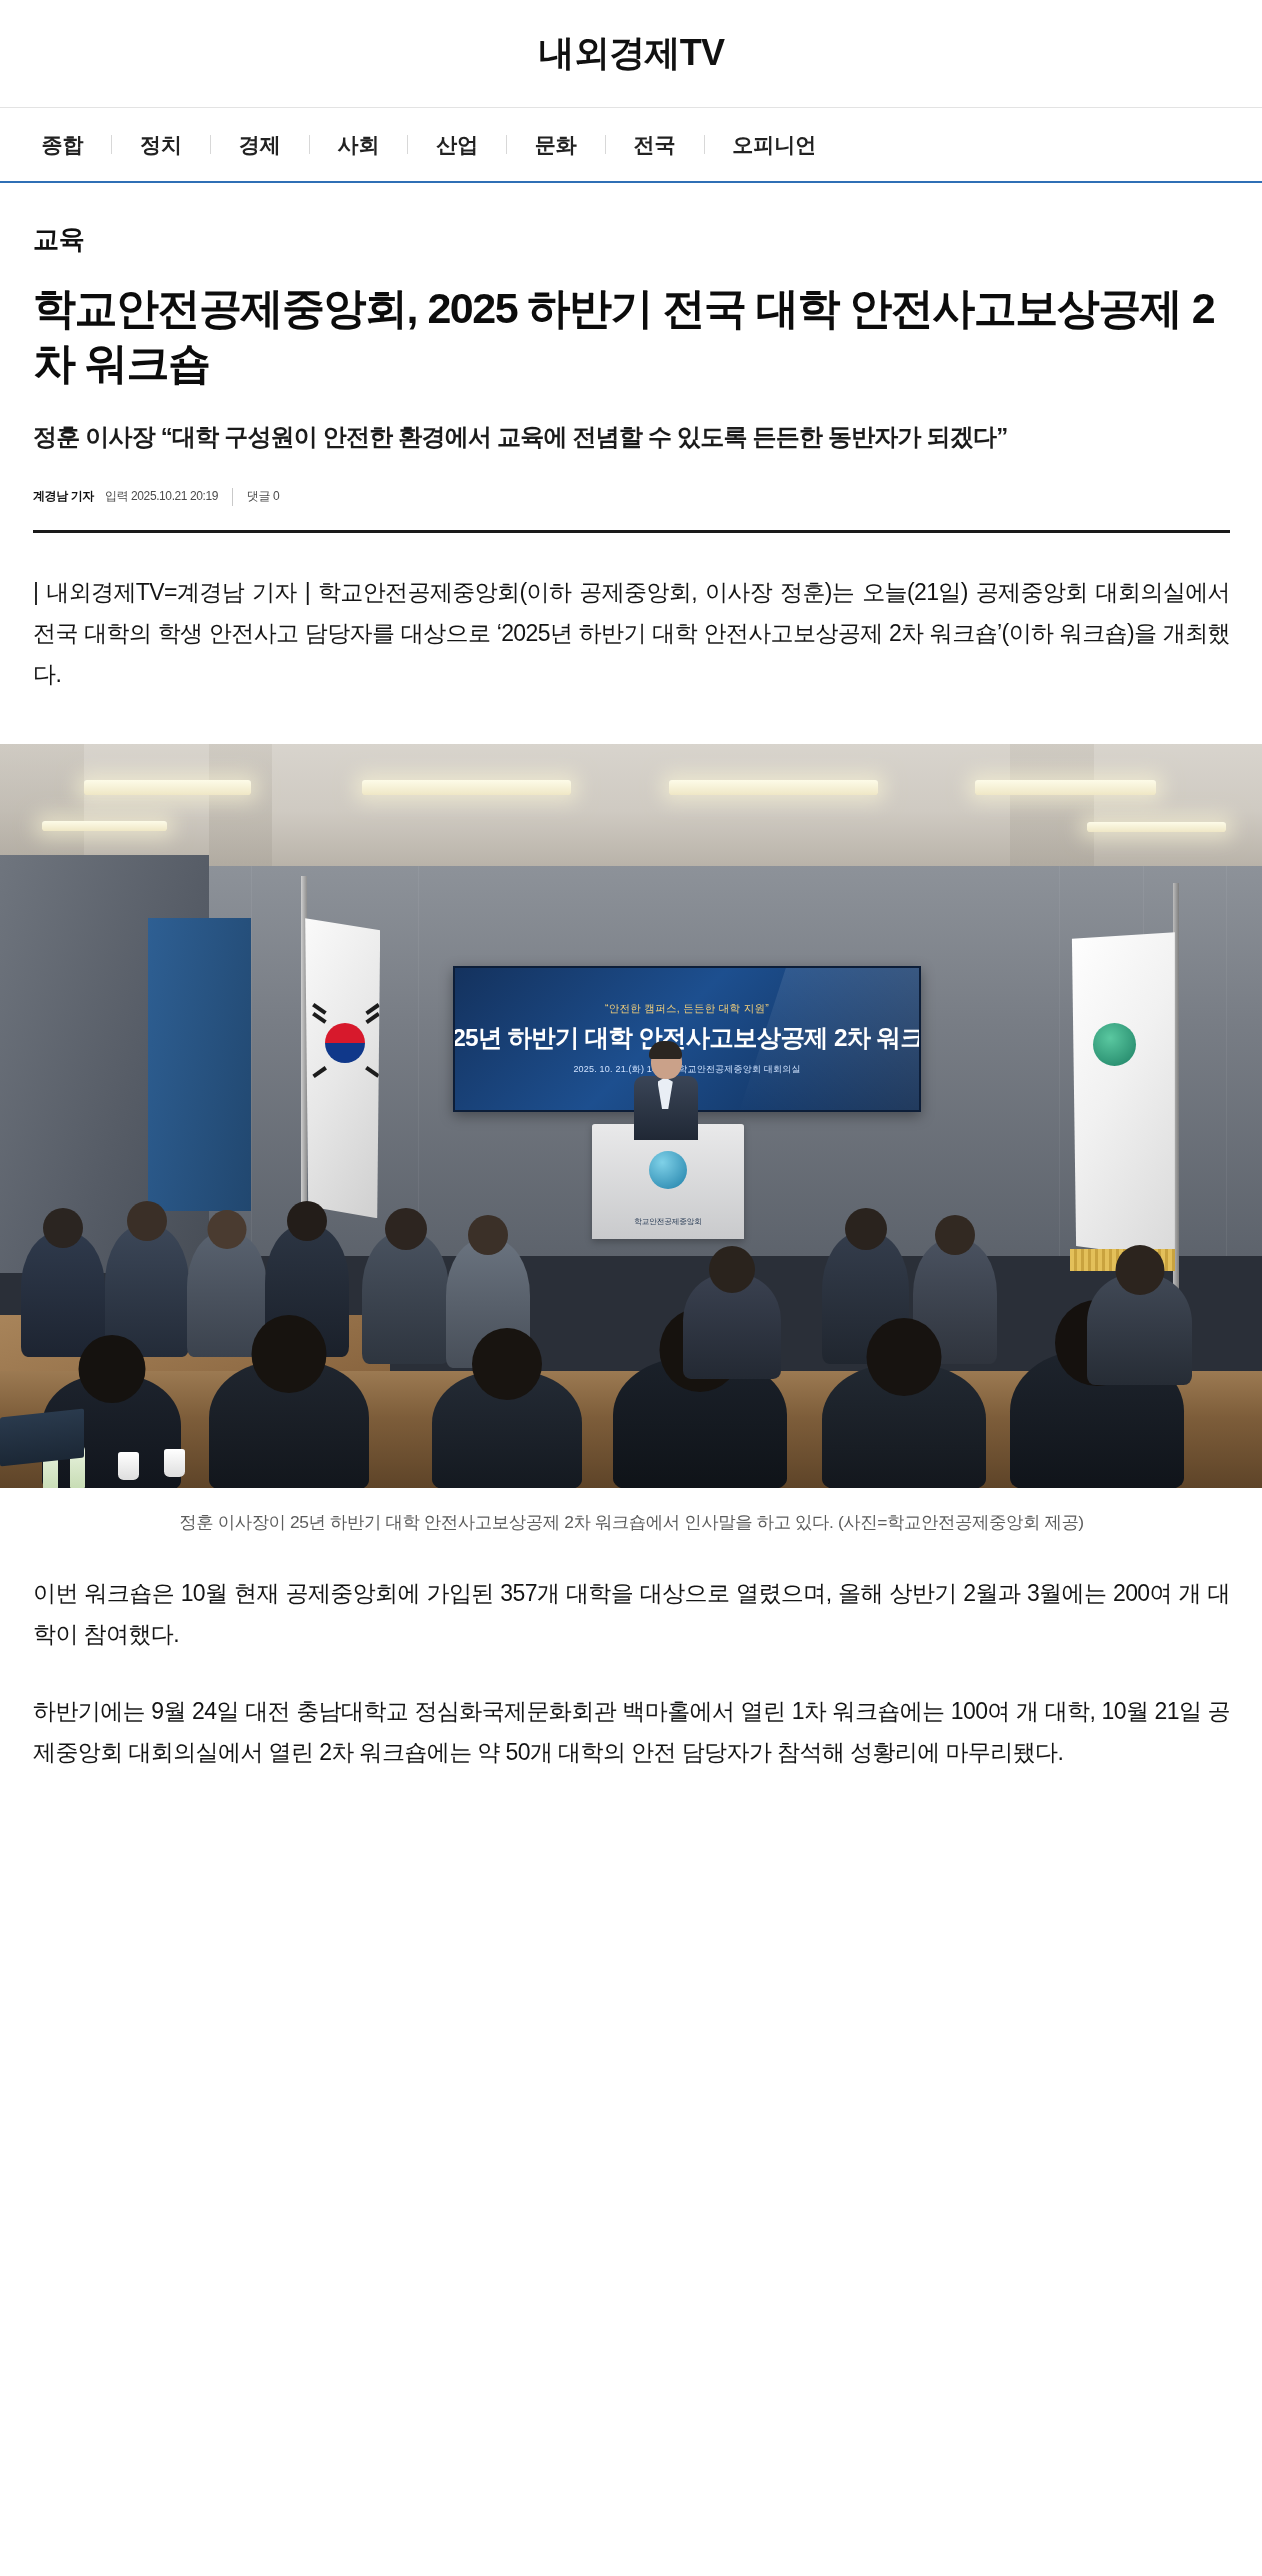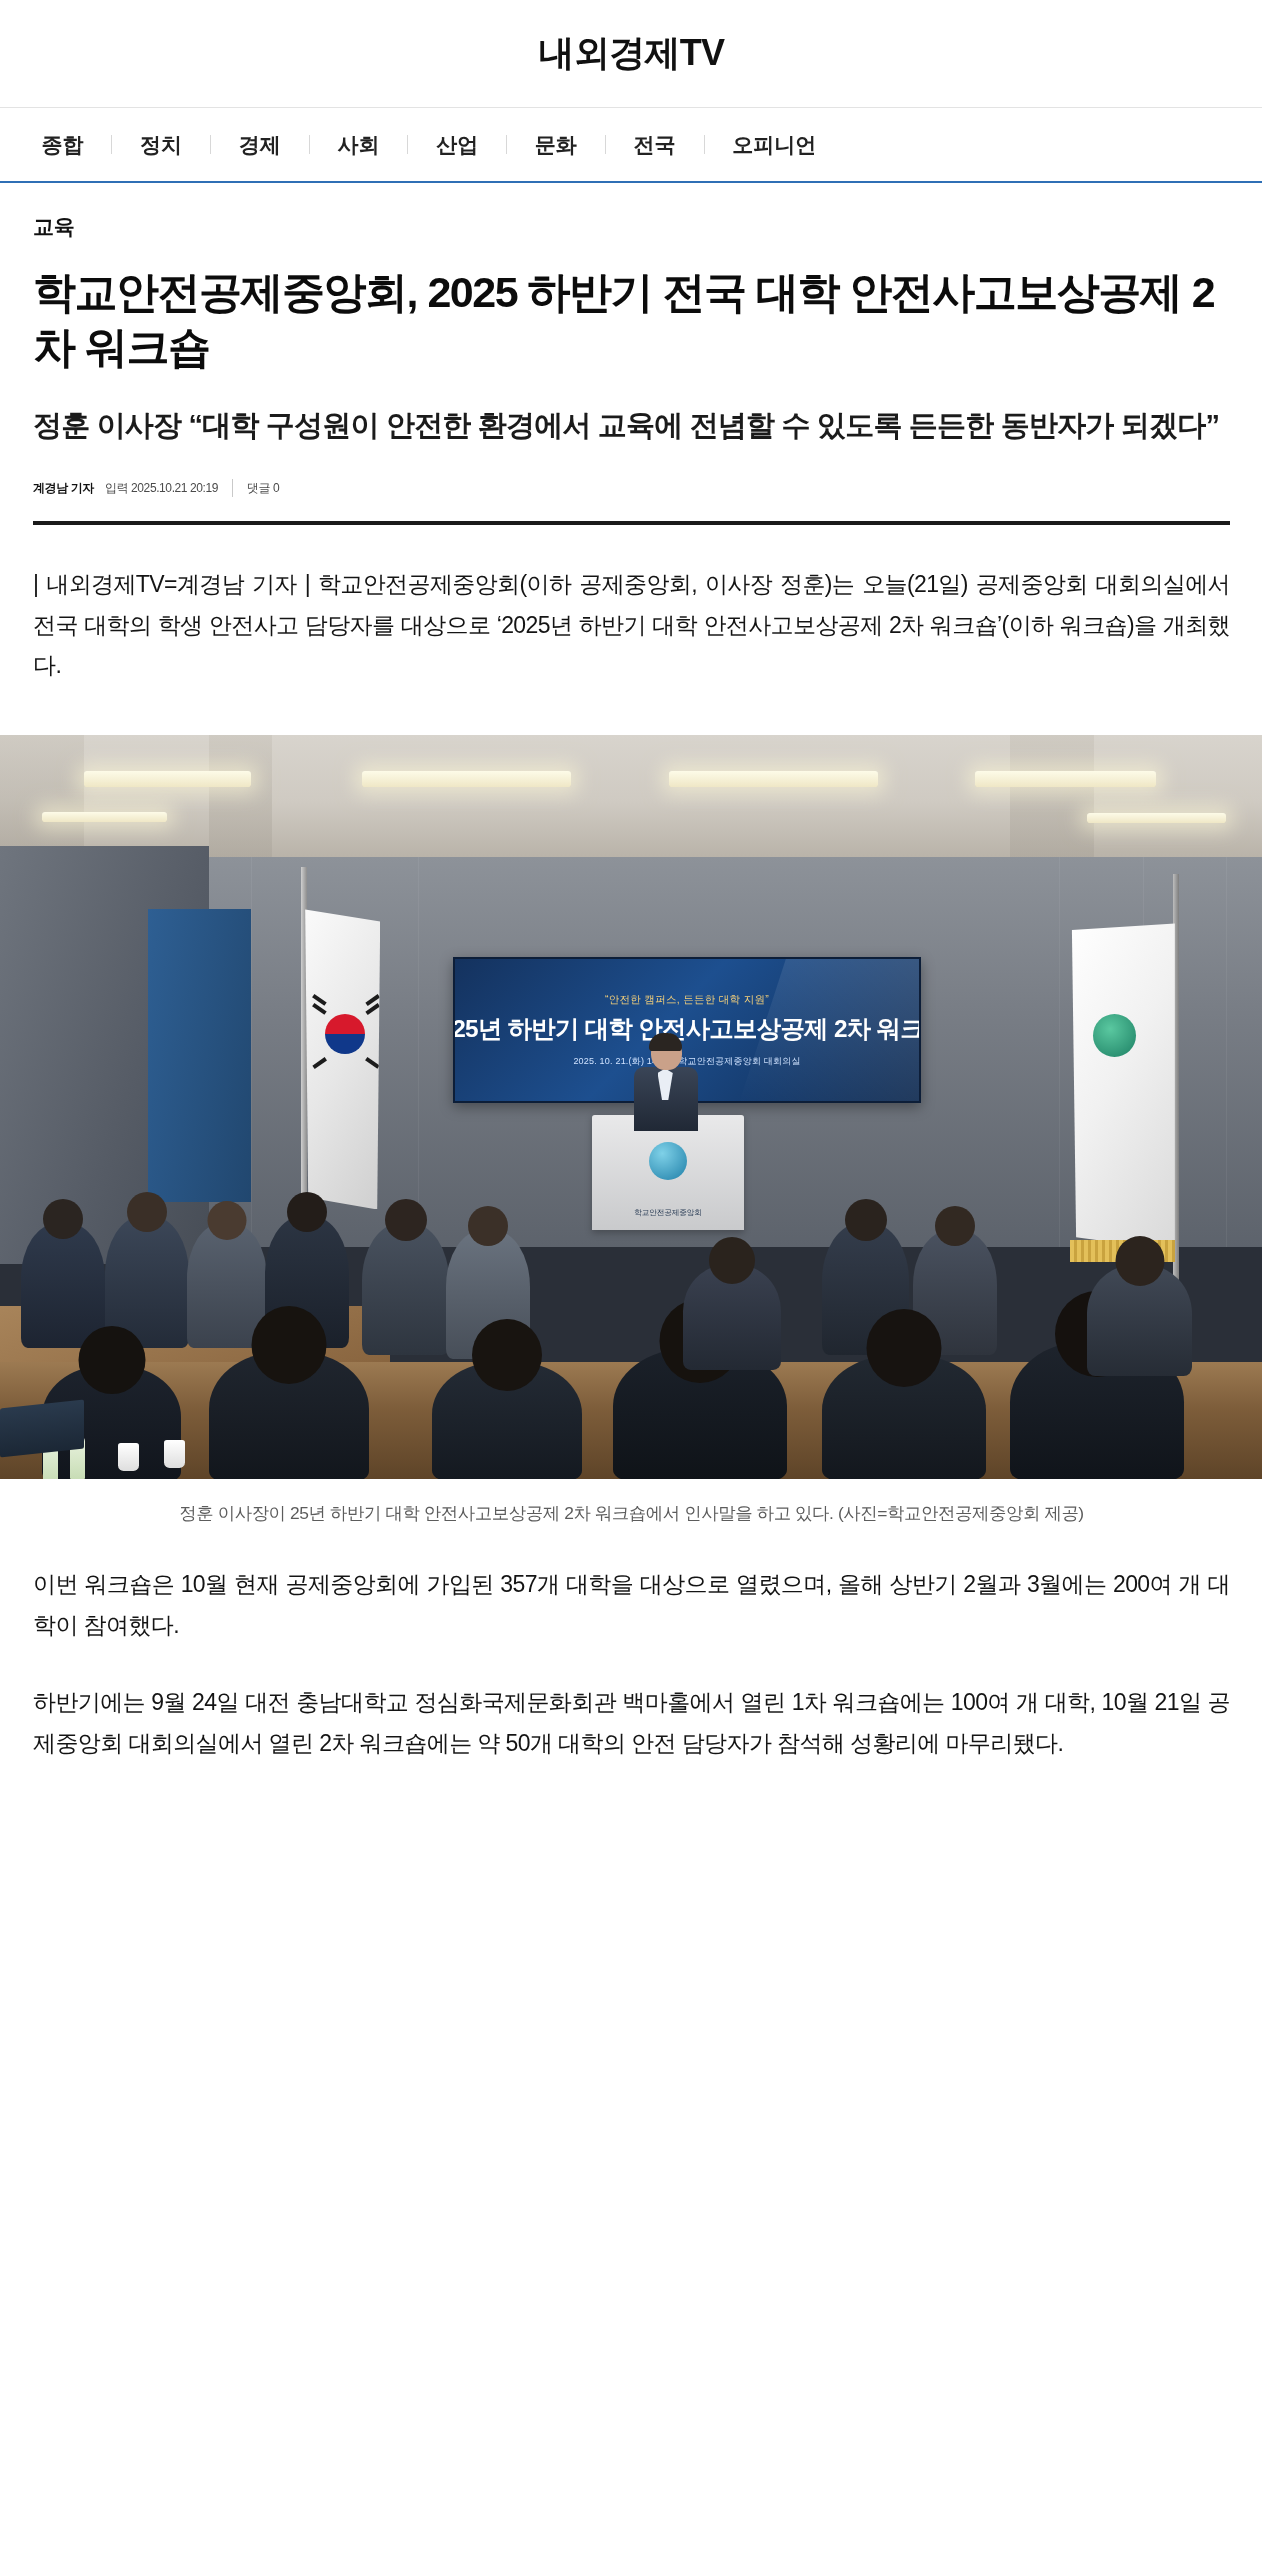--- a/index.html
+++ b/index.html
@@ -71,37 +71,37 @@
     height: 19.5px;
     background: #d8d8d8;
     flex: 0 0 0.7px;
   }
 
   
   .article {
     padding: 0 33px;
   }
   .category {
-    margin-top: 30px;
-    font-size: 21px;
+    margin-top: 39px;
+    font-size: 26px;
     font-weight: 700;
     color: #111;
     letter-spacing: -0.3px;
   }
   h1.headline {
     margin: 24px 0 0 0;
     font-size: 43px;
     line-height: 1.28;
     font-weight: 700;
     letter-spacing: -1.5px;
     color: #0c0c0c;
   }
   h2.subhead {
     margin: 29px 0 0 0;
-    font-size: 29px;
+    font-size: 24px;
     line-height: 1.45;
     font-weight: 700;
     letter-spacing: -0.8px;
     color: #1b1b1b;
   }
   .byline {
     margin-top: 33px;
     display: flex;
     align-items: center;
     font-size: 12px;

